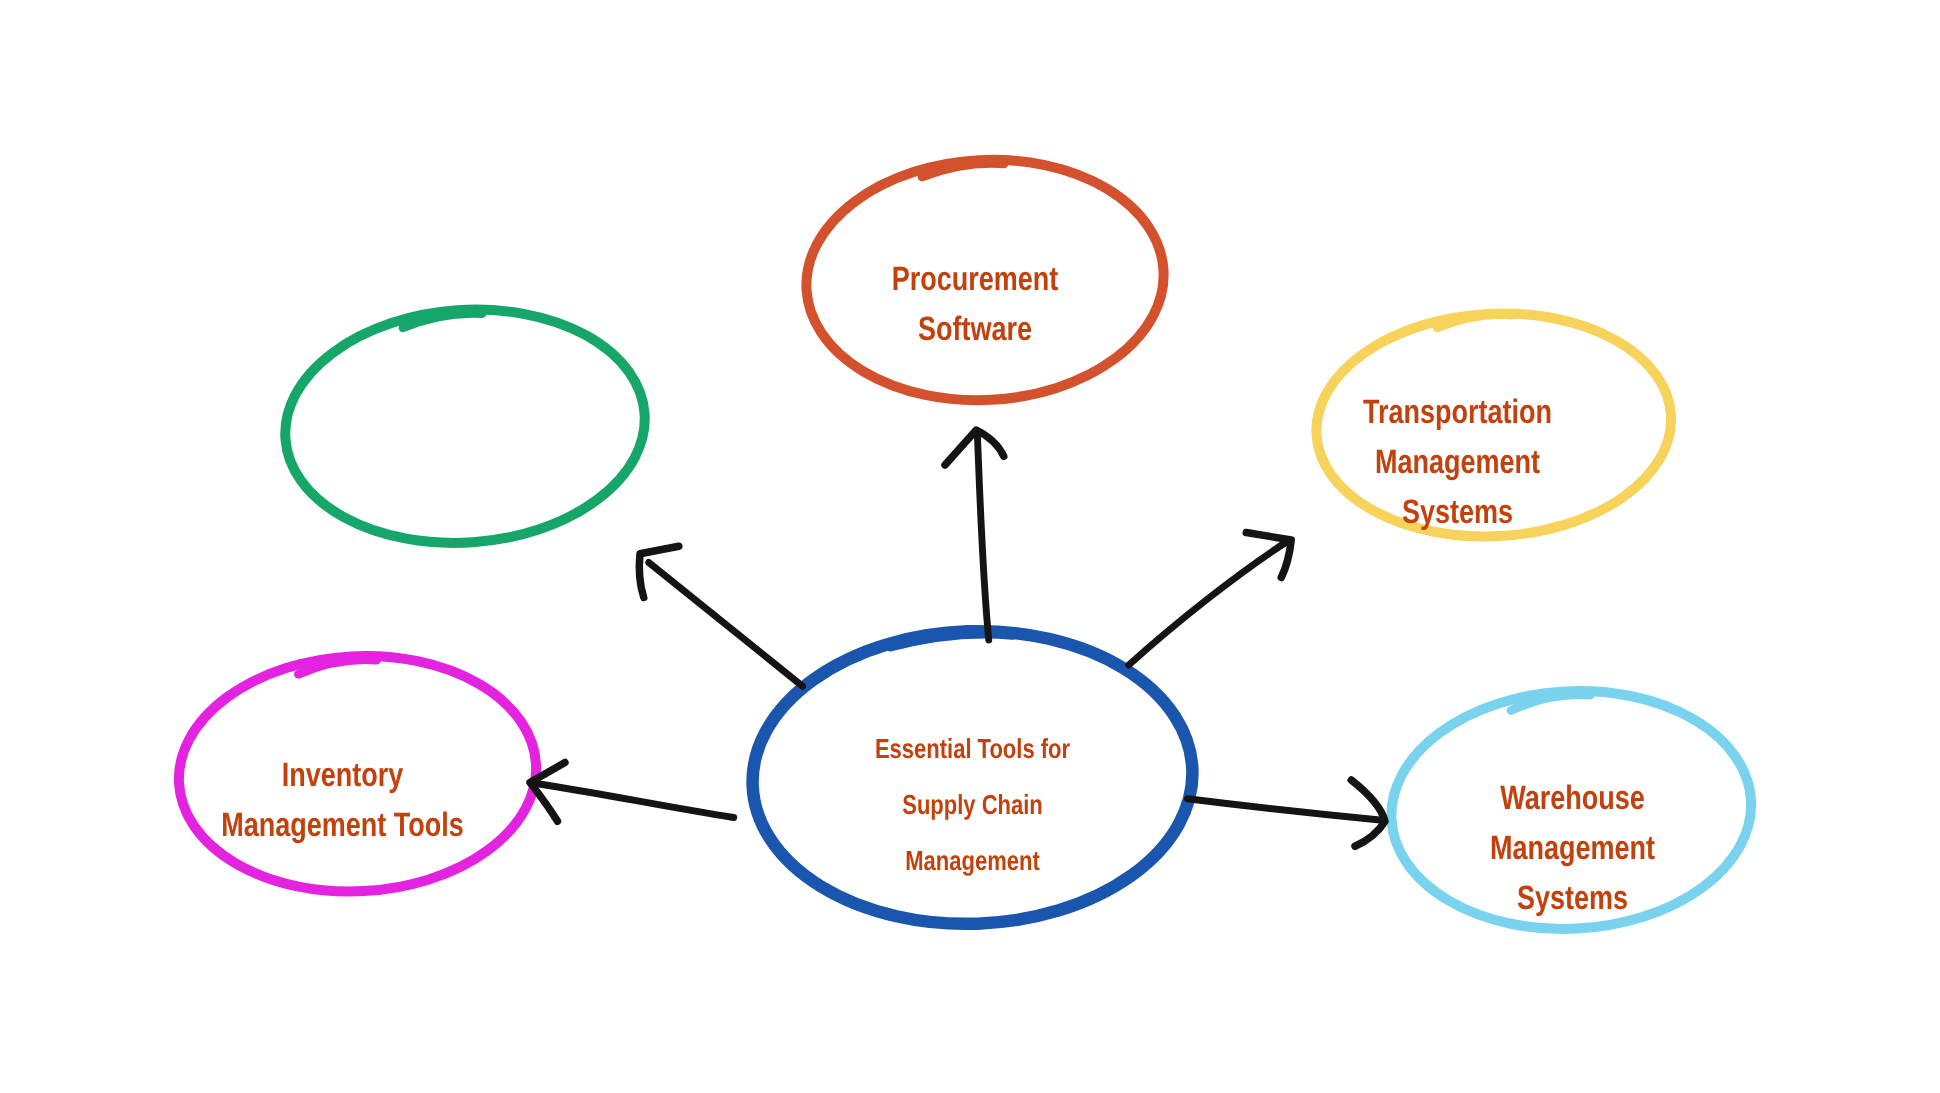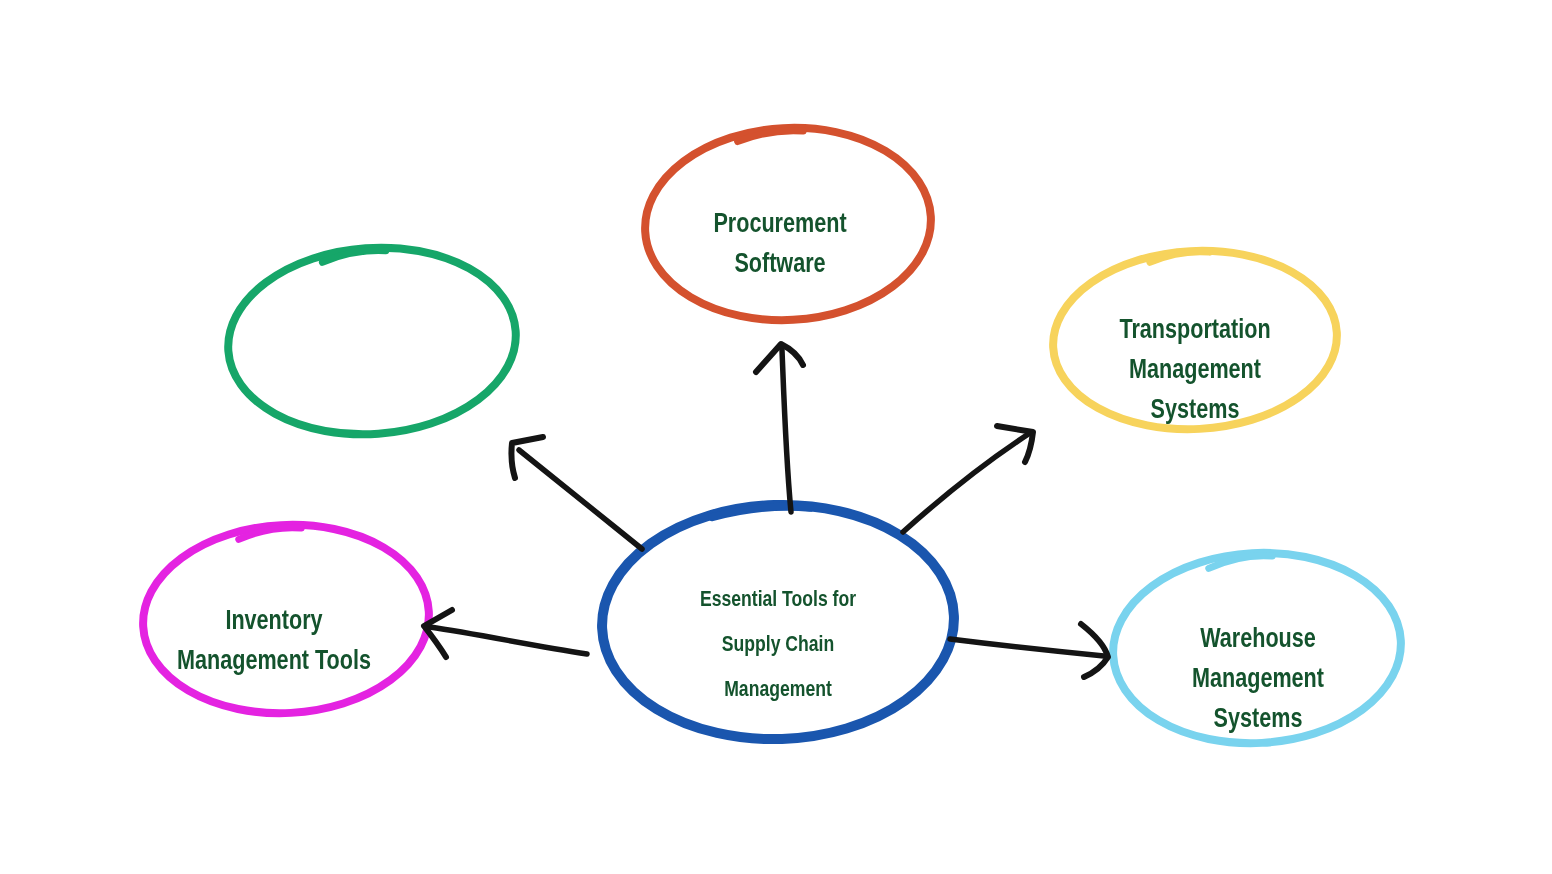--- a/index.html
+++ b/index.html
@@ -19,21 +19,21 @@
     position: absolute;
     inset: 0;
     width: 1552px;
     height: 874px;
   }
   .node-label {
     position: absolute;
     transform: translate(-50%, -50%);
     white-space: pre-line;
     text-align: center;
-    color: #14532d;
+    color: #c2410c;
     font-weight: 600;
   }
   .node-label .condense {
     display: inline-block;
     transform: scaleX(0.80);
     transform-origin: 50% 50%;
   }
   .label-center    { font-size: 22px; line-height: 45px; }
   .label-satellite { font-size: 27px; line-height: 40px; }
 </style>
@@ -105,21 +105,21 @@
 Supply Chain
 Management</span>
   </div>
 
   <div class="node-label label-satellite" style="left:780px; top:223px;">
     <span class="condense">Procurement
 Software</span>
   </div>
 
 
-  <div class="node-label label-satellite" style="left:1195px; top:349px;text-align:center;">
+  <div class="node-label label-satellite" style="left:1166px; top:349px;text-align:center;">
     <span class="condense">Transportation
 Management
 Systems</span>
   </div>
 
   <div class="node-label label-satellite" style="left:274px; top:620px;">
     <span class="condense">Inventory
 Management Tools</span>
   </div>
 

